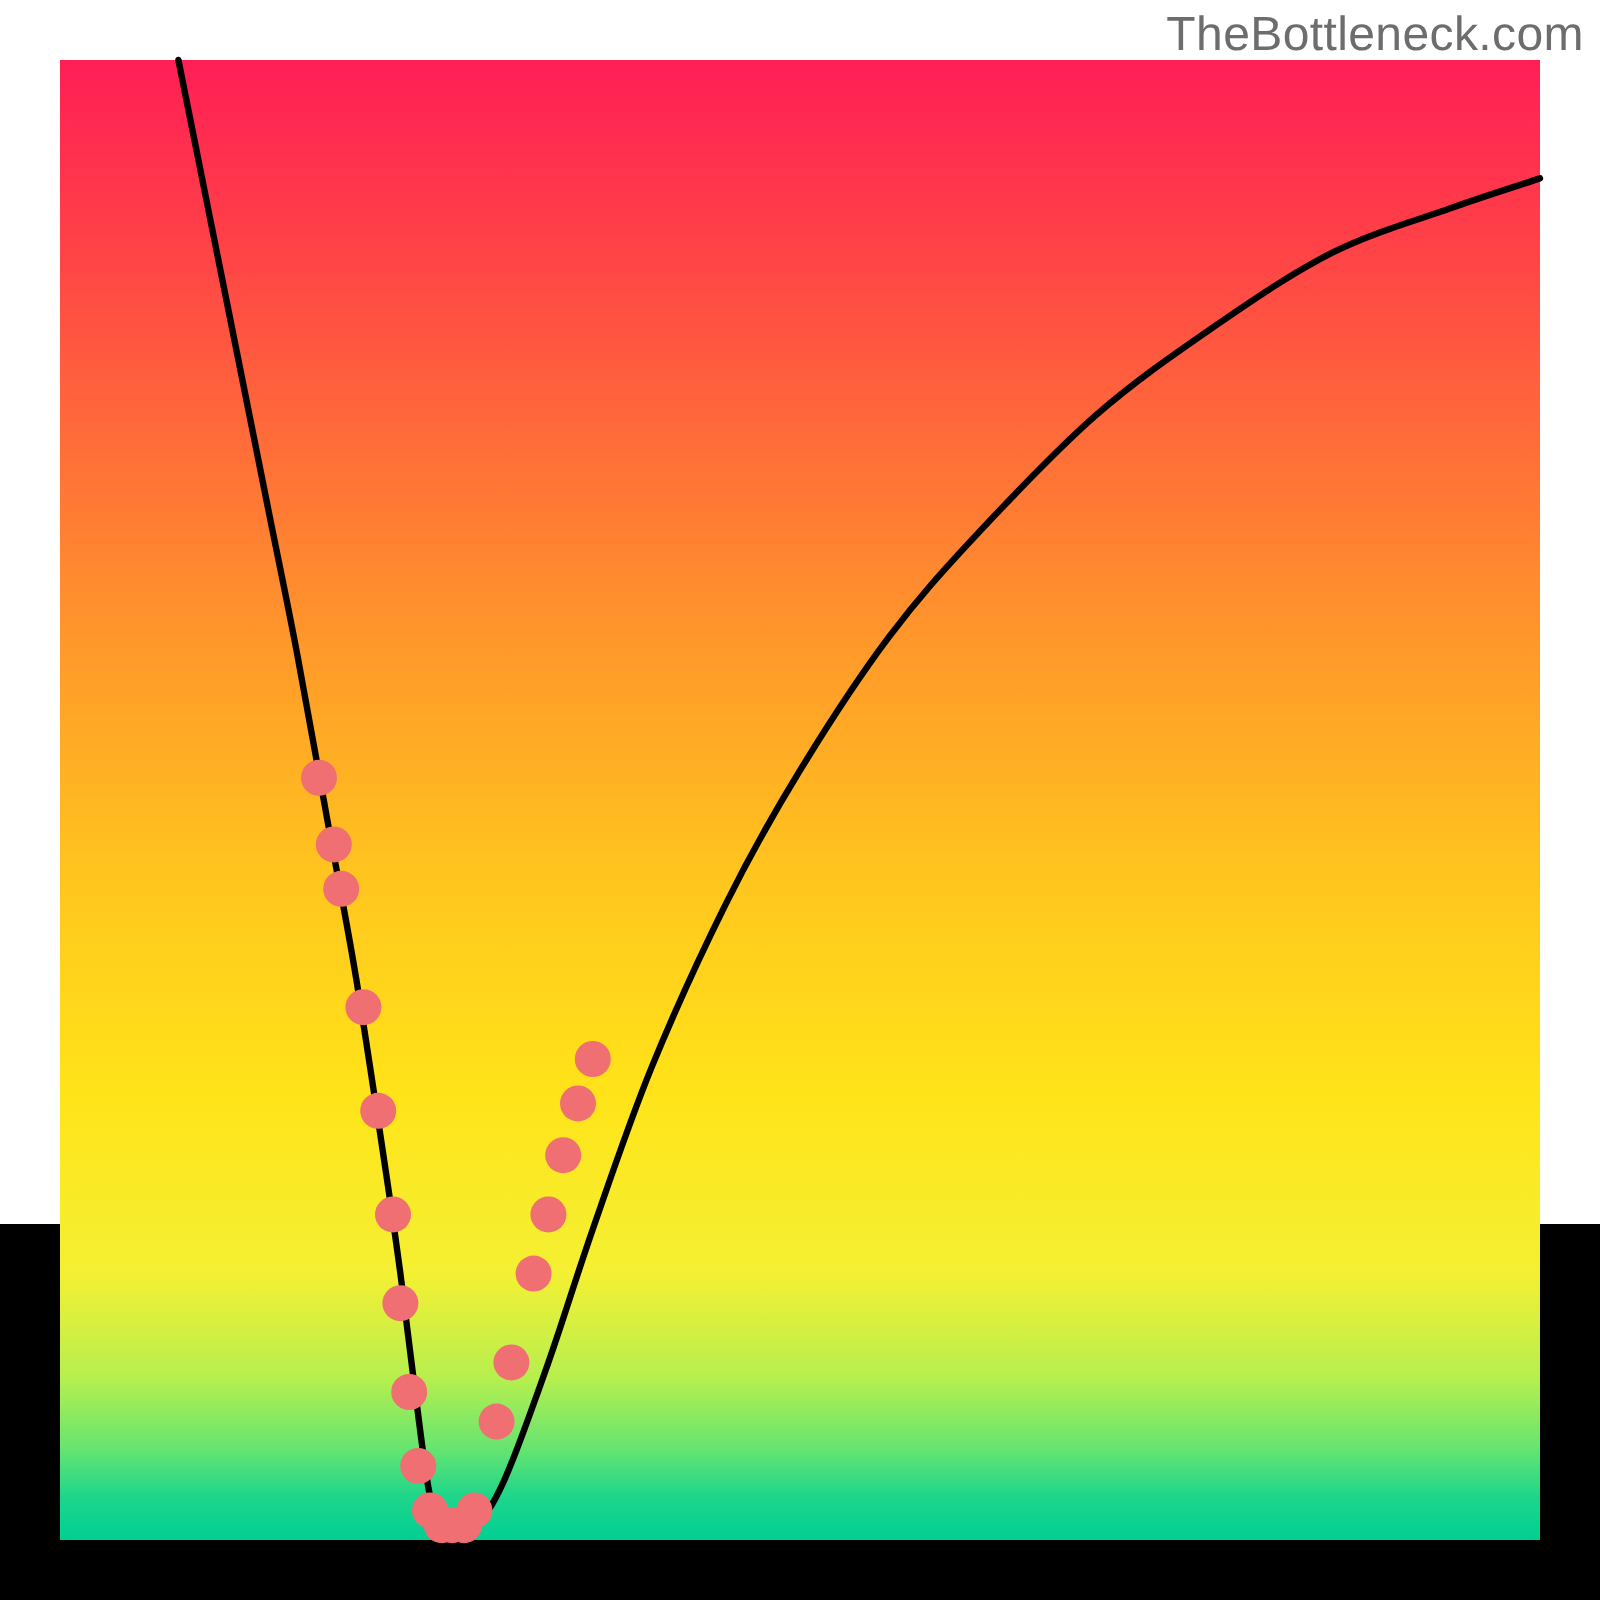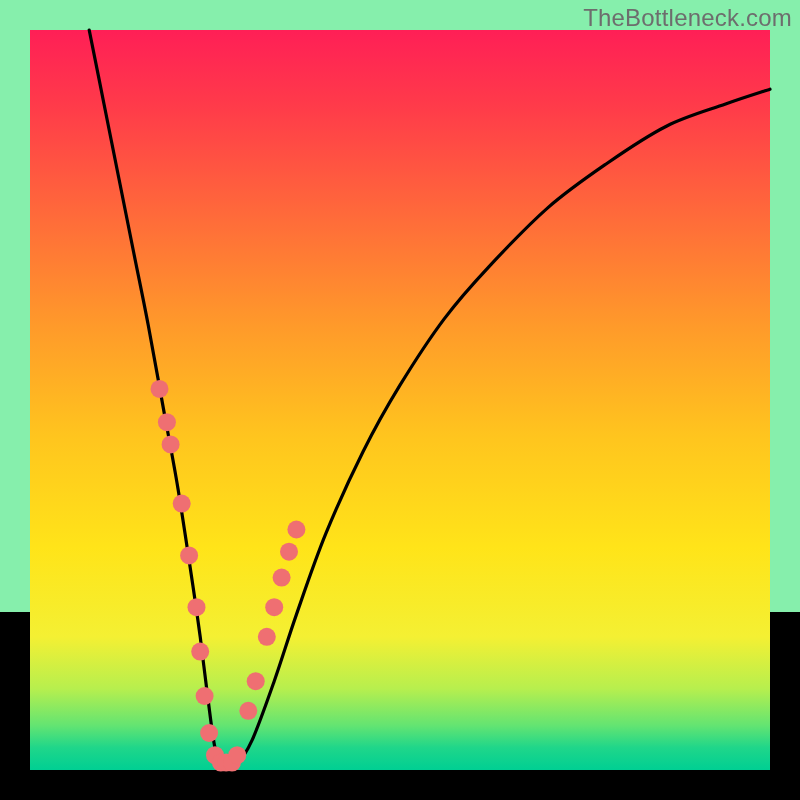--- a/index.html
+++ b/index.html
@@ -8,21 +8,21 @@
     width: 800px;
     height: 800px;
     overflow: hidden;
     background: #000;
     font-family: Arial, Helvetica, sans-serif;
   }
   .frame {
     position: relative;
     width: 800px;
     height: 612px;
-    background: #86efac;
+    background: #ffffff;
   }
   .plot-area {
     position: absolute;
     left: 30px;
     top: 30px;
     width: 740px;
     height: 740px;
     
     background: linear-gradient(
       to bottom,

